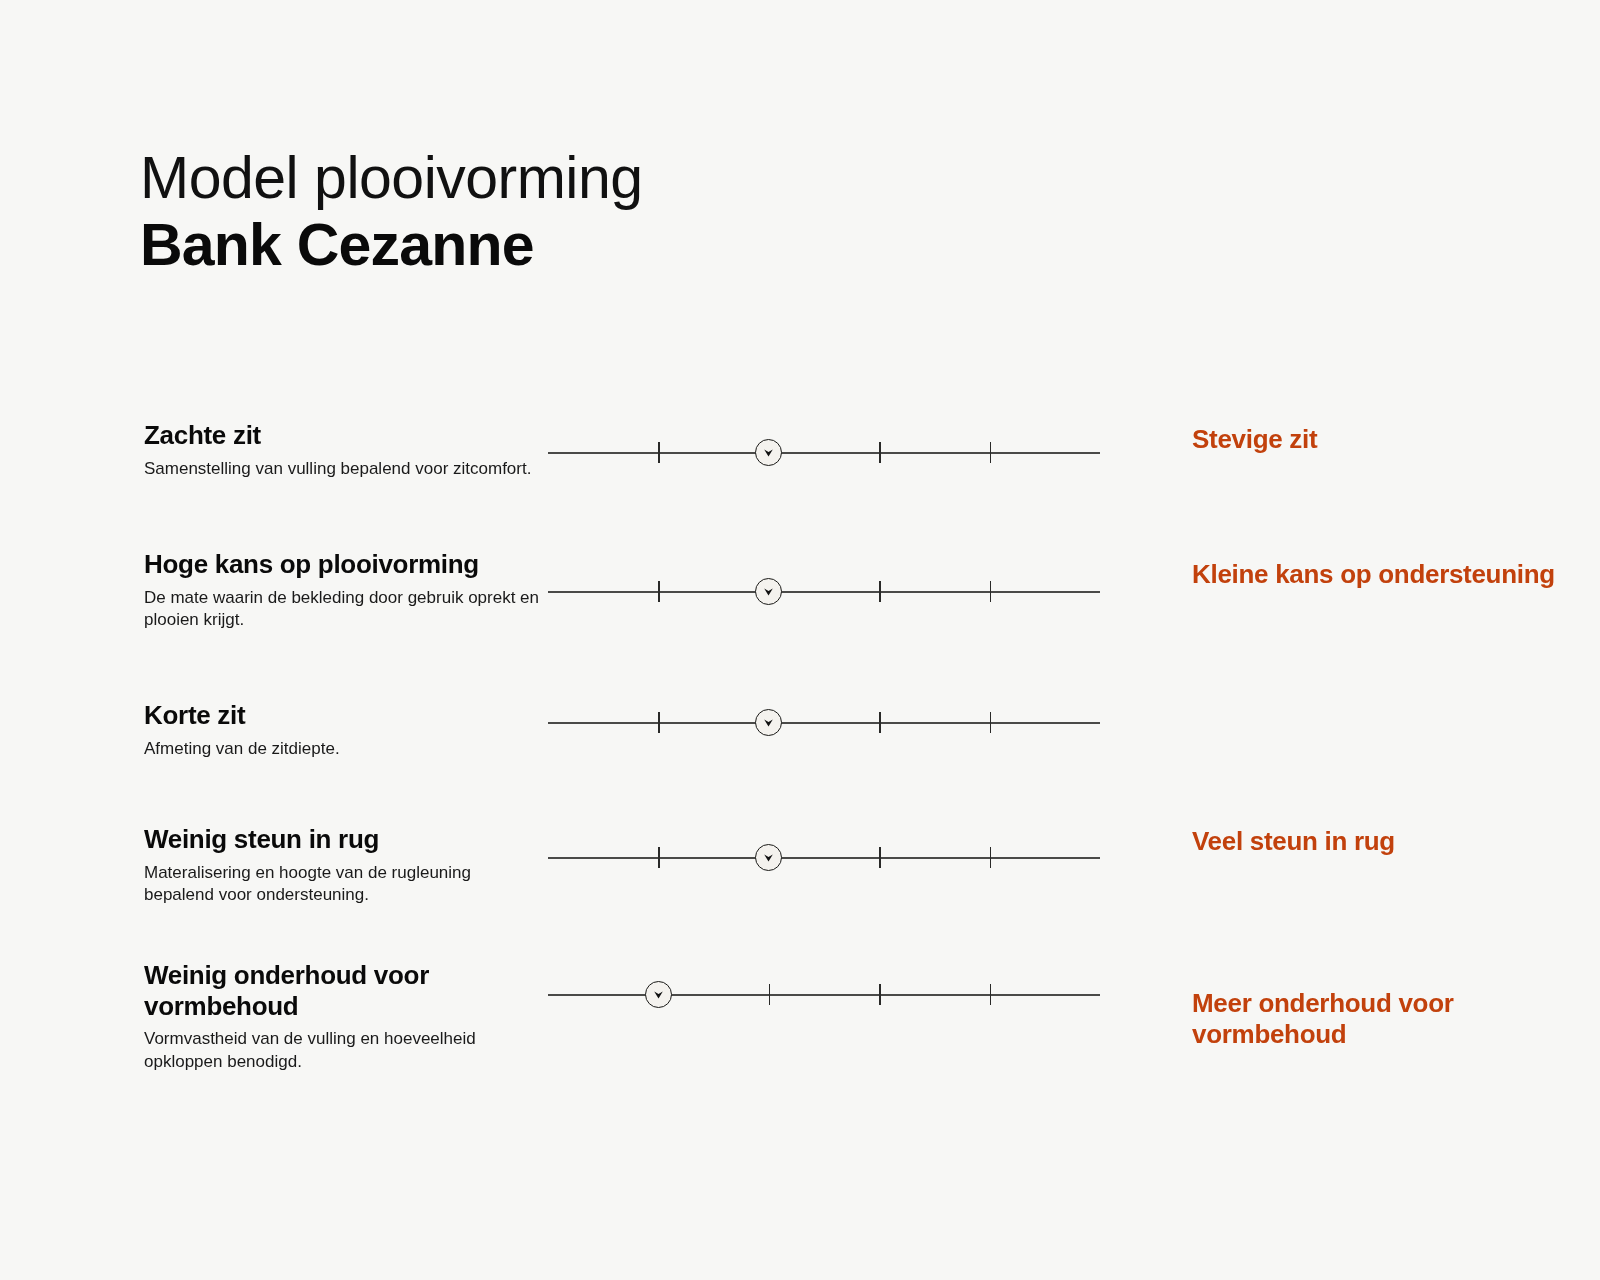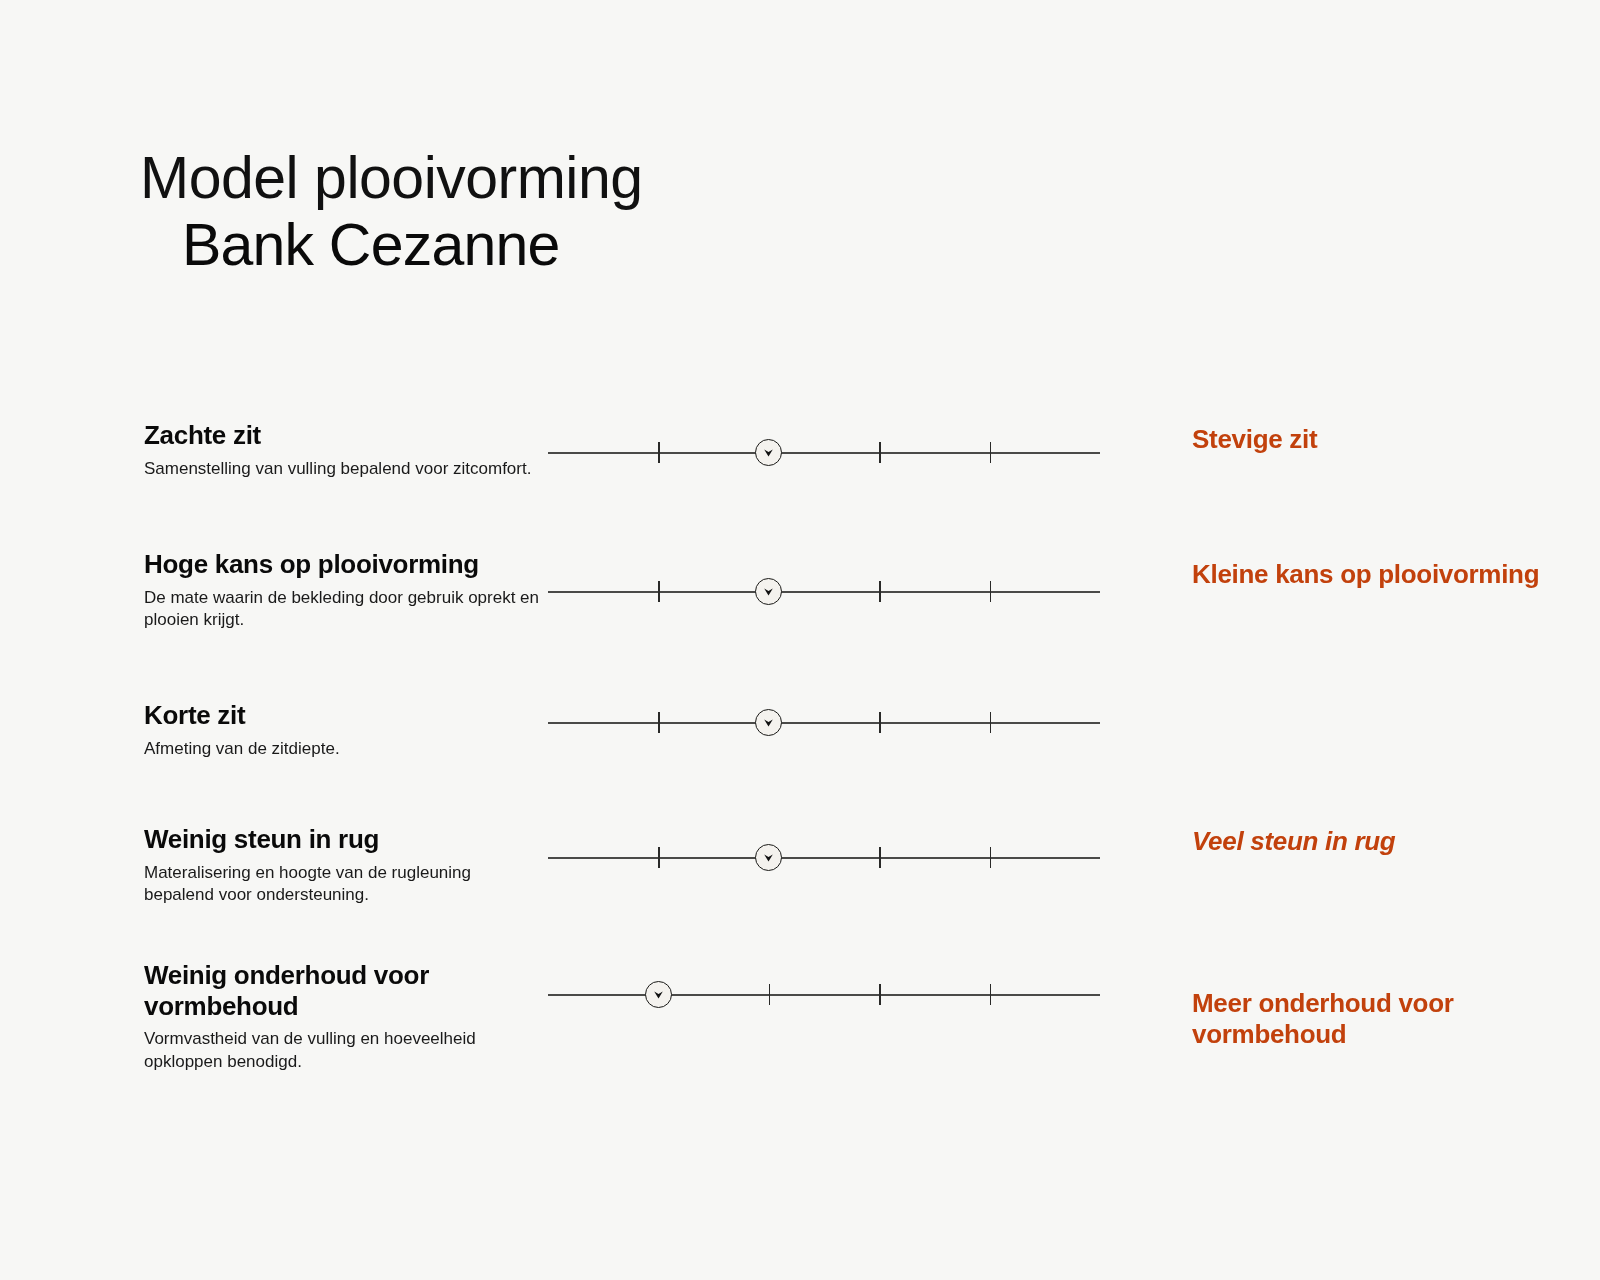--- a/index.html
+++ b/index.html
@@ -14,22 +14,22 @@
   }
   .page{position:absolute;inset:0;}
 
   
   .header{position:absolute;left:140px;top:148px;}
   .title-line1{
     font-size:59px;line-height:1.02;font-weight:400;letter-spacing:-0.5px;
     color:#111;white-space:nowrap;
   }
   .title-line2{
-    font-size:59px;line-height:1.08;font-weight:400;letter-spacing:-0.8px;
-    color:#0a0a0a;white-space:nowrap;margin-top:6px;margin-left:42px;
+    font-size:59px;line-height:1.08;font-weight:700;letter-spacing:-0.8px;
+    color:#0a0a0a;white-space:nowrap;margin-top:6px;
   }
 
   
   .rows{position:absolute;left:0;top:12px;width:1529px;height:1280px;}
 
   .row-left{
     position:absolute;left:144px;width:400px;
   }
   .row-left-label{
     font-size:26px;font-weight:700;line-height:1.18;letter-spacing:-0.3px;color:#0a0a0a;
@@ -108,21 +108,21 @@
         <div class="tick" style="left: 220.8px;"></div>
         <div class="tick" style="left: 331.2px;"></div>
         <div class="tick" style="left: 441.6px;"></div>
         <div class="marker" style="left: 220.8px;">
           <svg width="13" height="13" viewBox="0 0 13 13" aria-hidden="true">
             <path d="M2.2 3.6 L6.5 10.4 L10.8 3.6 L6.5 6.1 Z" fill="#111111"></path>
           </svg>
         </div>
       </div>
       <div class="row-right" style="top: 547px;">
-        <div class="row-right-label">Kleine kans op plooivorming</div>
+        <div class="row-right-label">Kleine kans op ondersteuning</div>
       </div>
       <div class="row-left" style="top: 688px;">
         <div class="row-left-label">Korte zit</div>
         <div class="row-left-desc">Afmeting van de zitdiepte.</div>
       </div>
       <div class="slider" style="top: 691px;">
         <div class="slider-track"></div>
         <div class="tick" style="left: 110.4px;"></div>
         <div class="tick" style="left: 220.8px;"></div>
         <div class="tick" style="left: 331.2px;"></div>
@@ -142,21 +142,21 @@
         <div class="tick" style="left: 110.4px;"></div>
         <div class="tick" style="left: 220.8px;"></div>
         <div class="tick" style="left: 331.2px;"></div>
         <div class="tick" style="left: 441.6px;"></div>
         <div class="marker" style="left: 220.8px;">
           <svg width="13" height="13" viewBox="0 0 13 13" aria-hidden="true">
             <path d="M2.2 3.6 L6.5 10.4 L10.8 3.6 L6.5 6.1 Z" fill="#111111"></path>
           </svg>
         </div>
       </div>
-      <div class="row-right" style="top: 814px; font-style: italic;">
+      <div class="row-right" style="top: 814px;">
         <div class="row-right-label">Veel steun in rug</div>
       </div>
       <div class="row-left" style="top: 948px;">
         <div class="row-left-label">Weinig onderhoud voor vormbehoud</div>
         <div class="row-left-desc">Vormvastheid van de vulling en hoeveelheid opkloppen benodigd.</div>
       </div>
       <div class="slider" style="top: 963px;">
         <div class="slider-track"></div>
         <div class="tick" style="left: 110.4px;"></div>
         <div class="tick" style="left: 220.8px;"></div>

